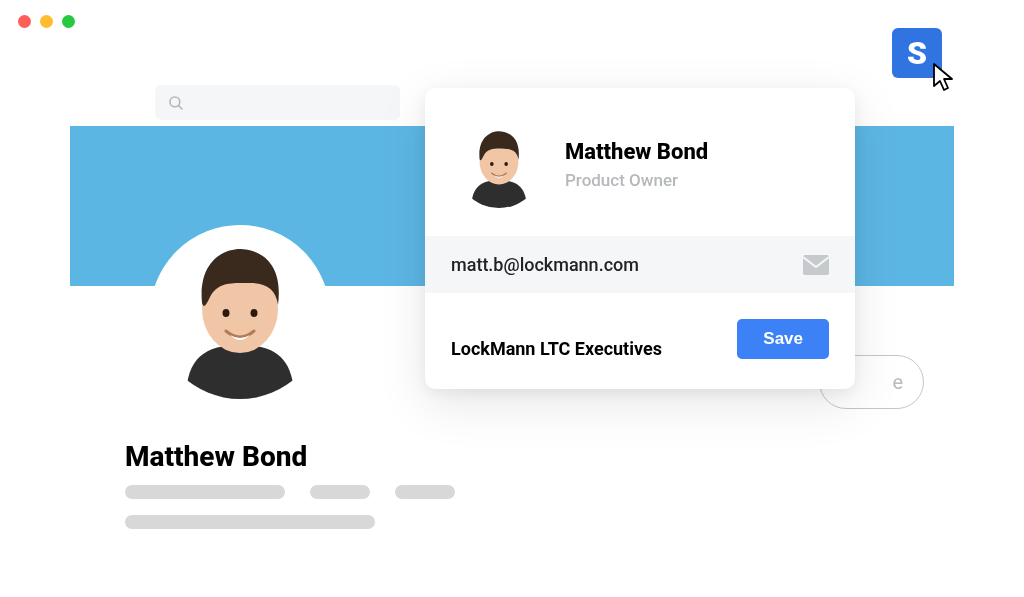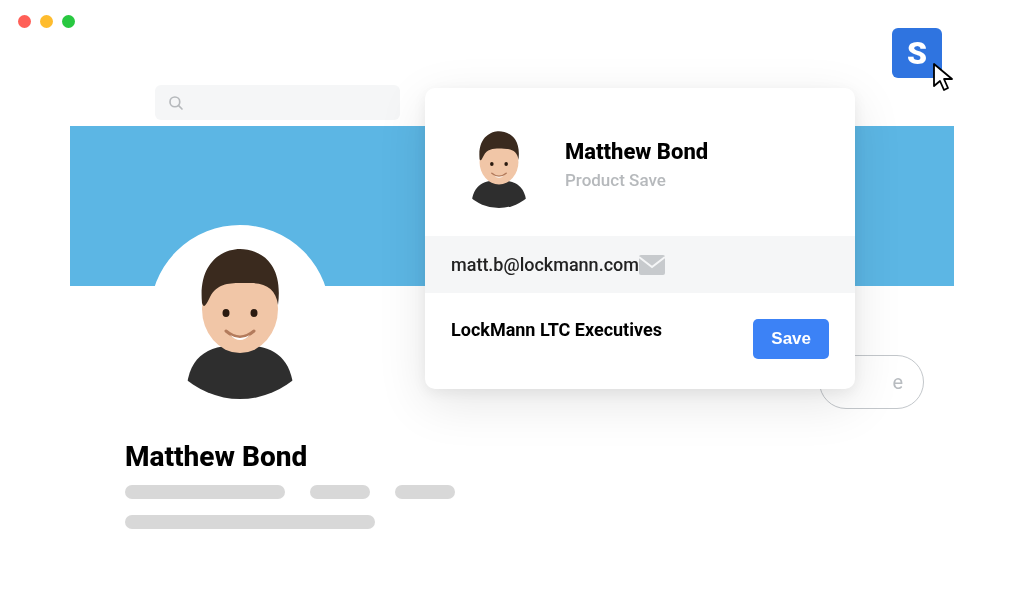--- a/index.html
+++ b/index.html
@@ -182,44 +182,45 @@
       font-size: 17px;
       color: #b6b9bc;
       font-weight: 500;
     }
 
     .popup-email {
       background: #f5f6f7;
       padding: 18px 26px;
       display: flex;
       align-items: center;
+      justify-content: space-between;
     }
     .popup-email span {
       font-size: 18px;
       color: #222;
       font-weight: 500;
     }
 
     .popup-list-row {
       padding: 26px 26px 30px 26px;
       display: flex;
-      align-items: flex-start;
+      align-items: flex-end;
       justify-content: space-between;
       gap: 24px;
     }
     .popup-list-row .list-label {
       font-size: 18px;
       font-weight: 700;
       color: #000;
     }
     .save-btn {
       background: #3c82f6;
       color: #fff;
       border: none;
-      padding: 10px 18px;
+      padding: 10px 26px;
       font-size: 17px;
       font-weight: 600;
       border-radius: 5px;
       cursor: pointer;
     }
 
     
     .face-svg { display:block; }
   </style>
 </head>
@@ -284,21 +285,21 @@
         <ellipse cx="84" cy="82" rx="38" ry="44" fill="#f1c6a7"></ellipse>
         <path d="M46 76 C42 34 68 22 84 22 C100 22 128 32 122 78 C120 62 110 56 94 56 C78 56 62 54 54 70 C50 78 48 82 46 76 Z" fill="#3a2a1e"></path>
         <ellipse cx="70" cy="86" rx="3.5" ry="4" fill="#2a1a10"></ellipse>
         <ellipse cx="98" cy="86" rx="3.5" ry="4" fill="#2a1a10"></ellipse>
         <path d="M70 104 Q84 116 98 104" stroke="#b37b5c" stroke-width="3" fill="none" stroke-linecap="round"></path>
         <path d="M74 108 Q84 114 94 108 Q84 118 74 108 Z" fill="#fff"></path>
       </svg>
     </div>
     <div class="info">
       <div class="popup-name">Matthew Bond</div>
-      <div class="popup-sub">Product Save</div>
+      <div class="popup-sub">Product Owner</div>
     </div>
   </div>
 
   <div class="popup-email">
     <span>matt.b@lockmann.com</span>
     <svg width="26" height="20" viewBox="0 0 26 20" fill="#c7cacd">
       <rect x="0" y="0" width="26" height="20" rx="2"></rect>
       <path d="M0 2 L13 12 L26 2" fill="none" stroke="#f5f6f7" stroke-width="2"></path>
     </svg>
   </div>

